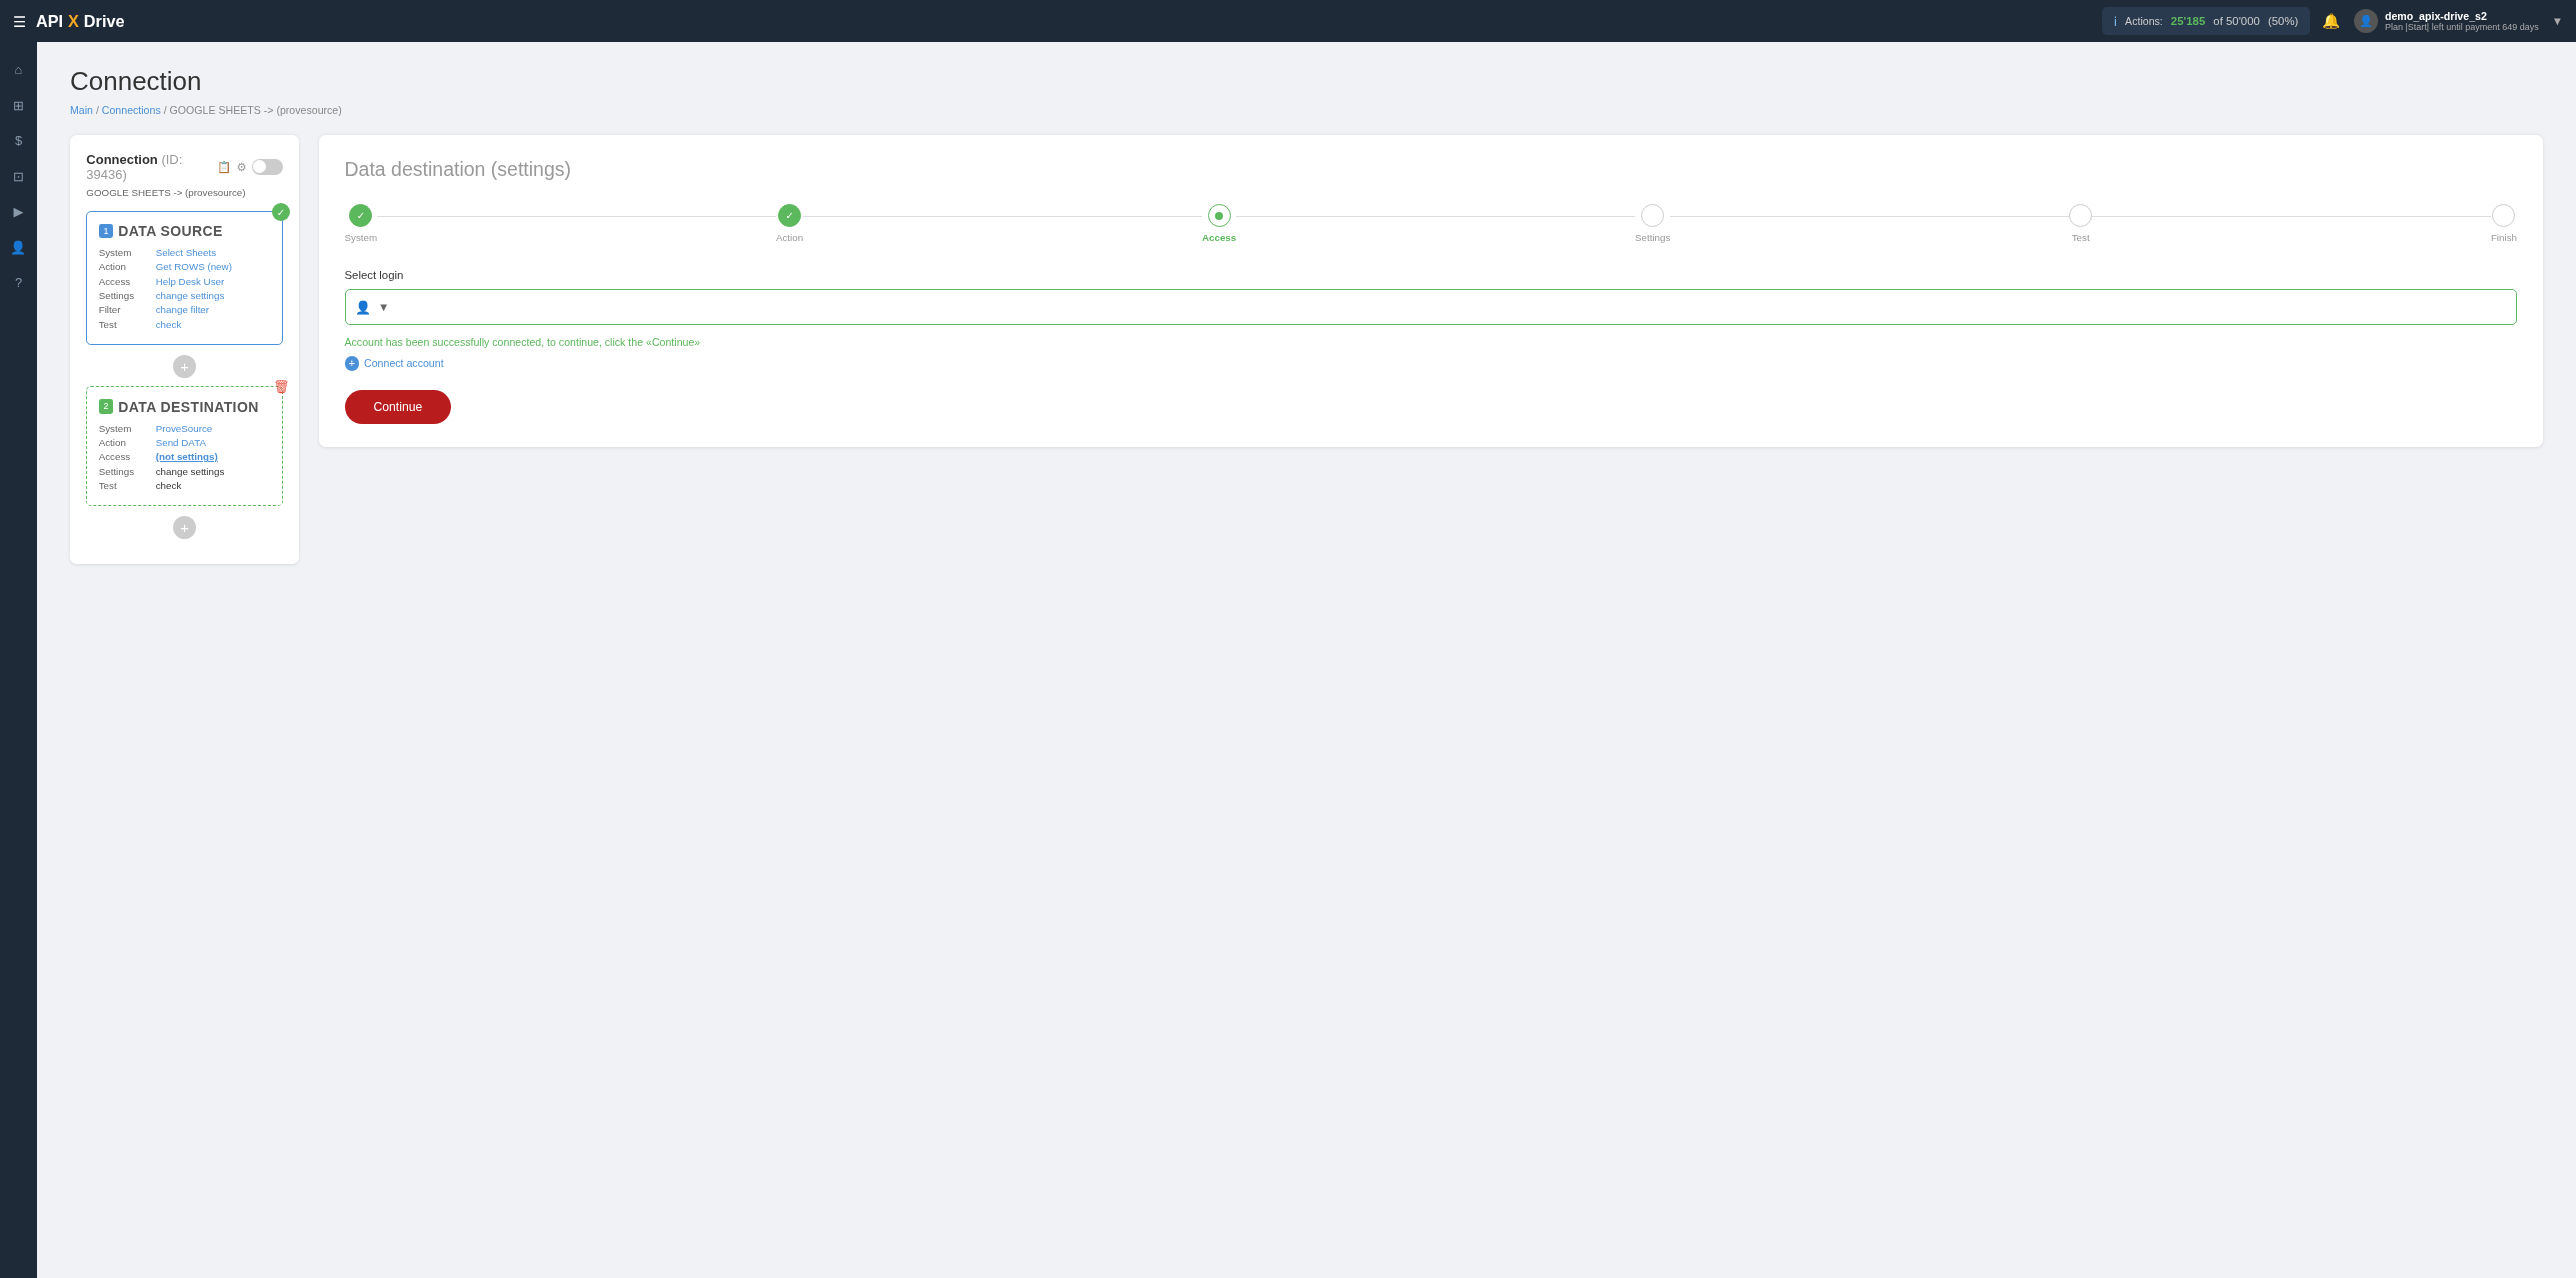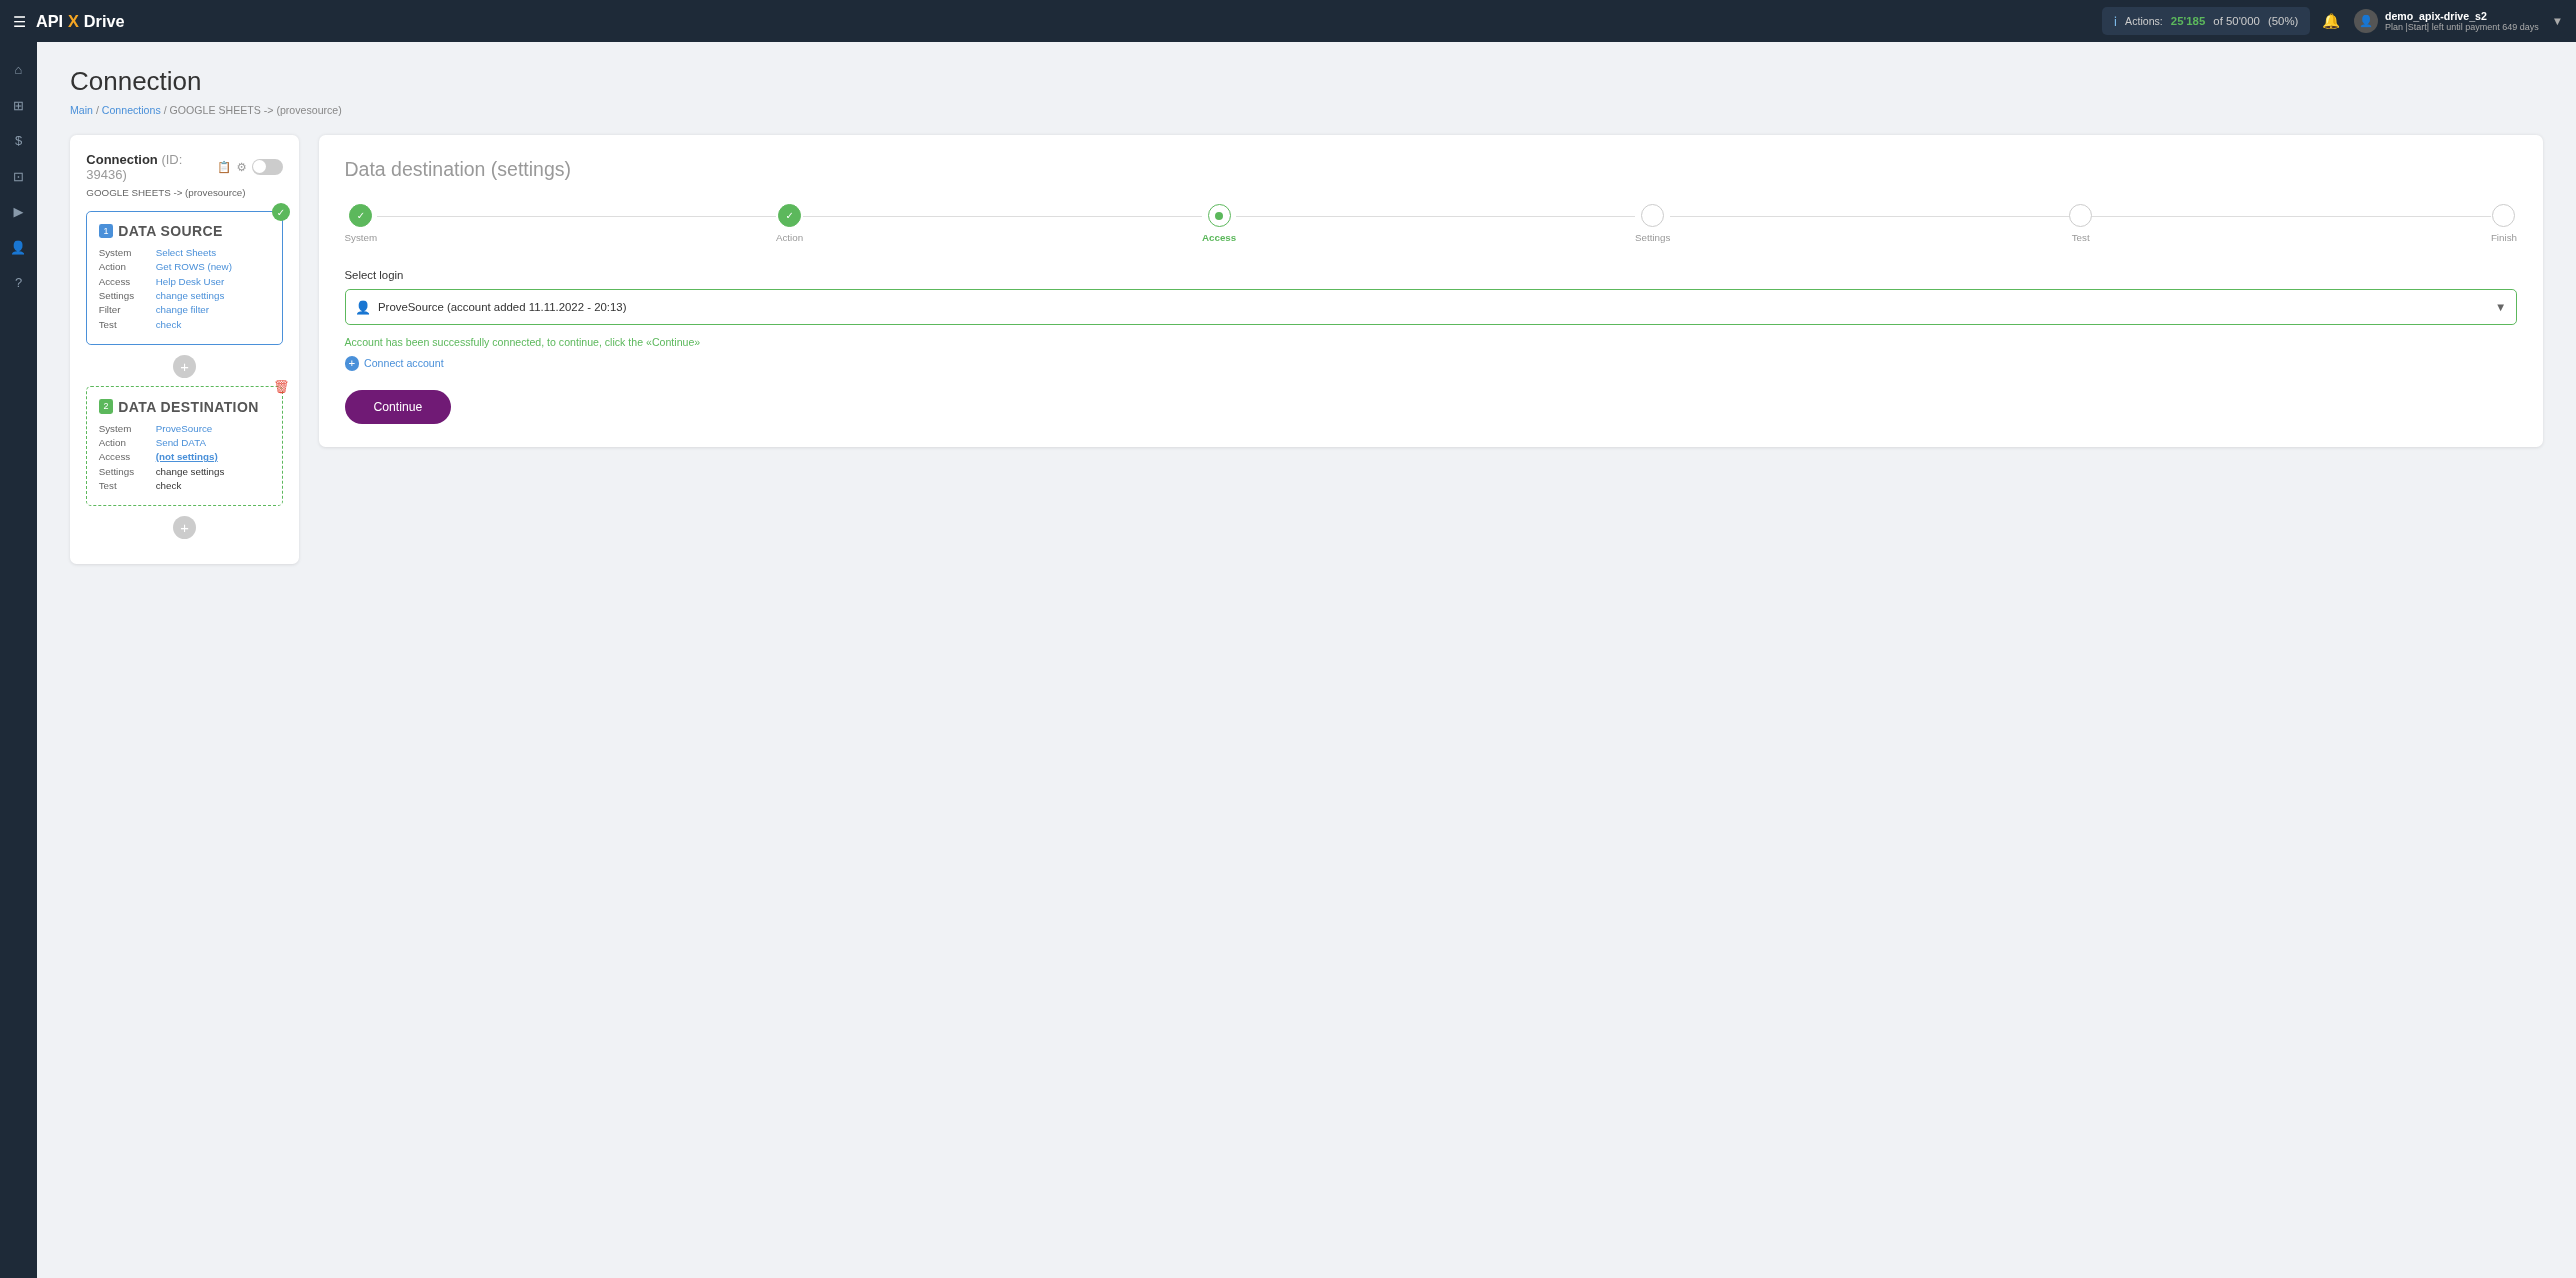--- a/index.html
+++ b/index.html
@@ -334,21 +334,21 @@
     .connect-plus {
       width: 14.7px; height: 14.7px;
       background: #4a90d9;
       border-radius: 50%;
       color: white;
       display: flex; align-items: center; justify-content: center;
       font-size: 11.4px;
     }
 
     .continue-btn {
-      background: #701a75;
+      background: #b91c1c;
       color: white;
       border: none;
       border-radius: 19.5px;
       padding: 9.8px 29px;
       font-size: 12.2px;
       cursor: pointer;
     }
   </style>
 </head>
 <body>
@@ -535,21 +535,20 @@
         <div class="step-item">
           <div class="step-circle"></div>
           <span class="step-label">Finish</span>
         </div>
       </div>
 
       
       <div class="form-label">Select login</div>
       <div class="select-wrapper">
         <span class="select-icon">👤</span>
-        <span class="select-text">ProveSource (account added 11.11.2022 - 20:13)</span>
         <span class="select-chevron">▼</span>
       </div>
 
       <div class="success-msg">Account has been successfully connected, to continue, click the «Continue»</div>
 
       <div class="connect-link">
         <div class="connect-plus">+</div>
         <span>Connect account</span>
       </div>
 

